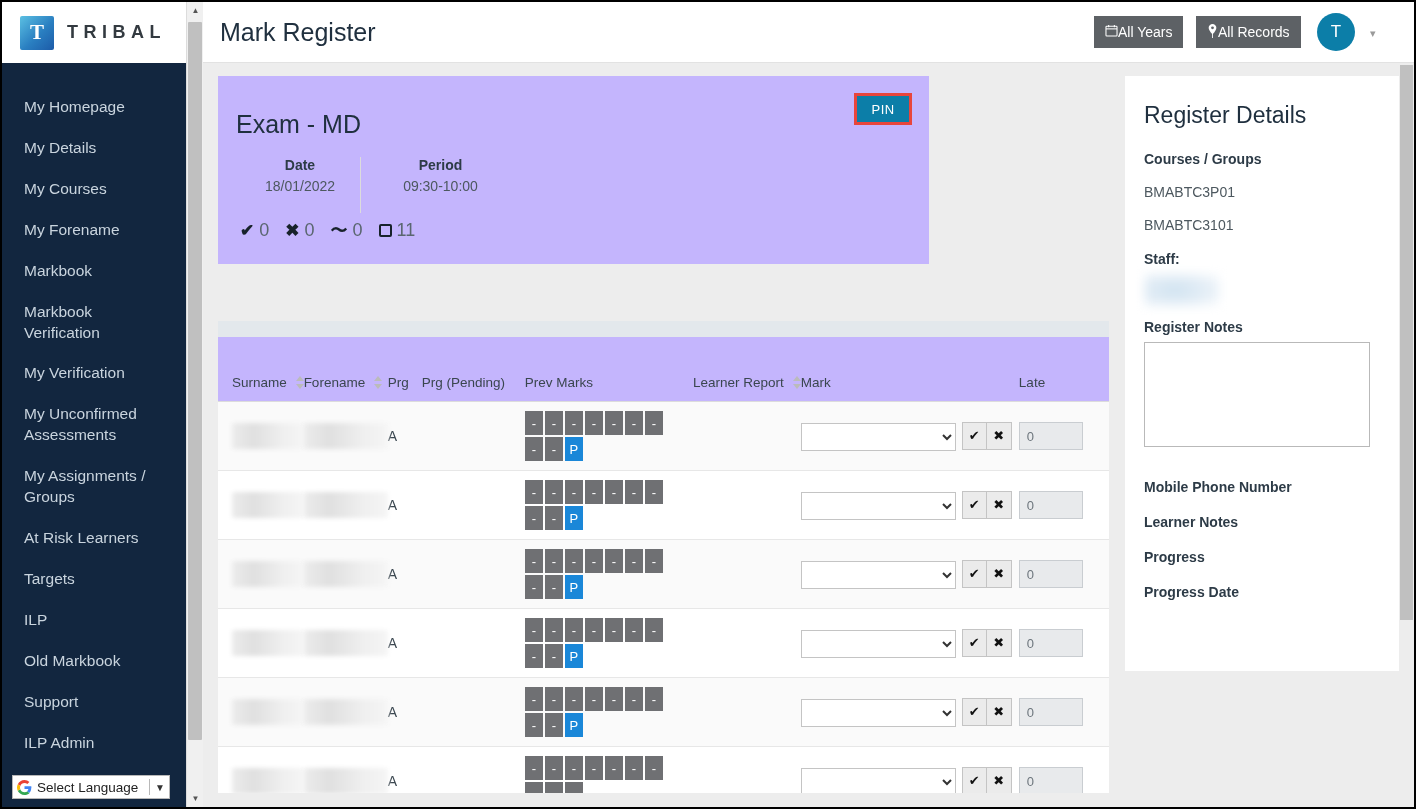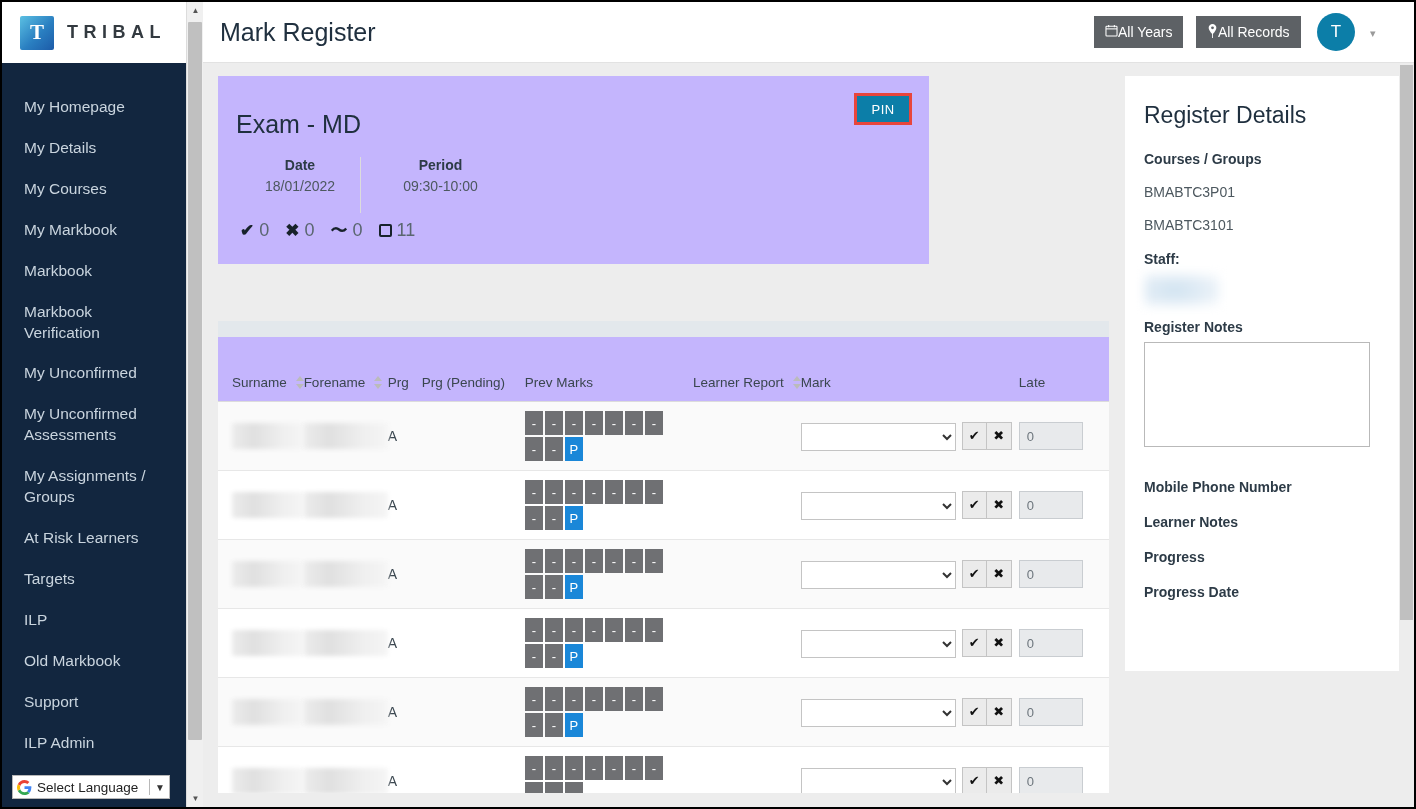--- a/index.html
+++ b/index.html
@@ -274,24 +274,24 @@
 
   <div id="sidebar">
     <div id="logo-bar">
       <div id="logo-mark">T</div>
       <div id="logo-word">TRIBAL</div>
     </div>
     <nav id="nav">
       <a class="nav-item">My Homepage</a>
       <a class="nav-item">My Details</a>
       <a class="nav-item">My Courses</a>
-      <a class="nav-item">My Markbook</a>
+      <a class="nav-item">My Forename</a>
       <a class="nav-item">Markbook</a>
       <a class="nav-item">Markbook Verification</a>
-      <a class="nav-item">My Unconfirmed</a>
+      <a class="nav-item">My Verification</a>
       <a class="nav-item">My Unconfirmed Assessments</a>
       <a class="nav-item">My Assignments / Groups</a>
       <a class="nav-item">At Risk Learners</a>
       <a class="nav-item">Targets</a>
       <a class="nav-item">ILP</a>
       <a class="nav-item">Old Markbook</a>
       <a class="nav-item">Support</a>
       <a class="nav-item">ILP Admin</a>
     </nav>
     <div id="lang-wrap">

